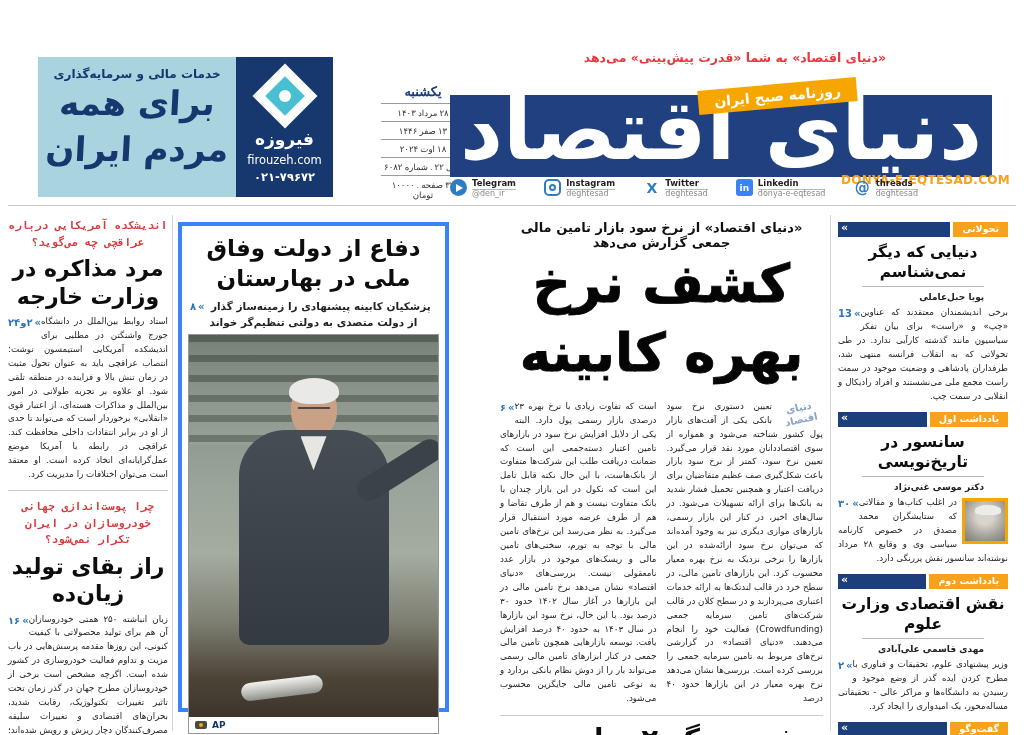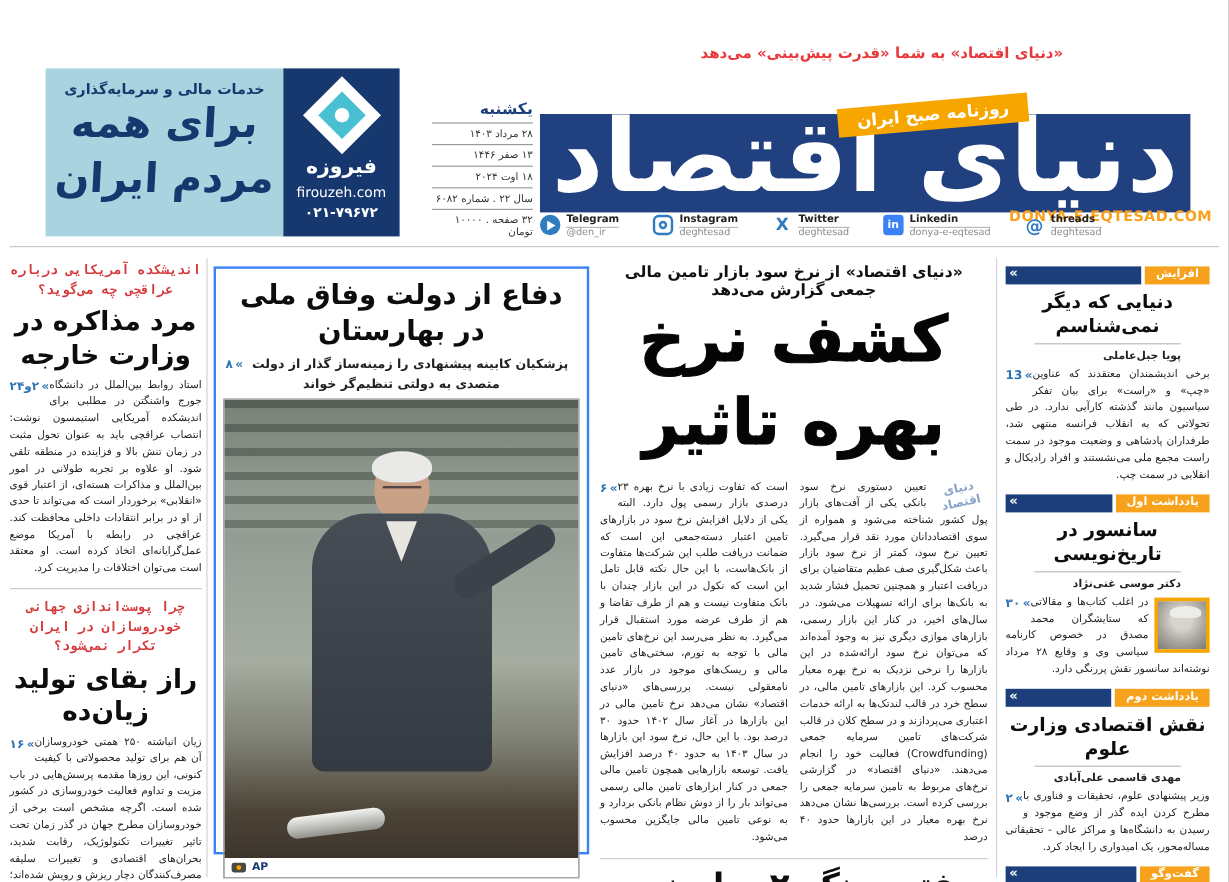--- a/index.html
+++ b/index.html
@@ -18,32 +18,32 @@
   .diamond{ width:46px; height:46px; background:#fff; transform:rotate(45deg); margin:8px auto 10px; position:relative; }
   .diamond-inner{ position:absolute; inset:9px; background:#49bfd2; }
   .diamond-dot{ position:absolute; inset:17px; background:#fff; border-radius:50%; }
   .ad-brandname{ font-size:17px; font-weight:bold; }
   .ad-url{ font-size:11.5px; direction:ltr; margin-top:4px; }
   .ad-phone{ font-size:11.5px; font-weight:bold; direction:ltr; margin-top:3px; }
   .ad-main{ flex:1; background:#a9d4df; text-align:center; padding-top:10px; color:#16386f; }
   .ad-tag{ font-size:12px; font-weight:bold; }
   .ad-big{ font-size:34px; font-weight:bold; line-height:1.35; transform:skewX(-3deg); }
 
-  .date-panel{ left:360px; top:84px; width:84px; font-size:8.6px; color:#333; text-align:right; }
+  .date-panel{ left:381px; top:84px; width:84px; font-size:8.6px; color:#333; text-align:center;font-family:Liberation Serif, serif; }
   .weekday{ color:#1c3f7b; font-weight:bold; font-size:13px; padding-bottom:3px; }
   .date-row{ border-top:1px solid #9a9a9a; padding:3.5px 0; }
 
   .logo-blue{ left:450px; top:55px; width:542px; text-align:center; font-size:84px; line-height:150px;
               font-weight:bold; color:#21407f; white-space:nowrap; z-index:1; }
   .banner{ left:450px; top:95px; width:542px; height:82px; background:#21407f; overflow:hidden; z-index:2; }
   .logo-white{ position:absolute; left:0; top:-40px; width:542px; text-align:center; font-size:84px; line-height:150px;
                font-weight:bold; color:#fff; white-space:nowrap; }
   .badge-yellow{ left:698px; top:84px; transform:rotate(-5deg); background:#f7a600; color:#fff;
                  font-weight:bold; font-size:14px; padding:4px 16px; z-index:4; }
-  .slogan{ right:138px; top:36px; color:#e8383c; font-weight:bold; font-size:12.5px; z-index:4; }
+  .slogan{ right:138px; top:50px; color:#e8383c; font-weight:bold; font-size:12.5px; z-index:4; }
   .website{ right:14px; top:173px; color:#f9a11b; font-weight:bold; font-size:12px; direction:ltr; z-index:4; letter-spacing:.3px; }
 
   .social{ left:450px; top:179px; width:468px; display:flex; direction:ltr; justify-content:space-between; z-index:4; }
   .soc{ display:flex; gap:5px; align-items:flex-start; }
   .soc-texts{ line-height:1.1; }
   .soc-name{ font-size:8.5px; font-weight:bold; color:#222; border-bottom:1px solid #bbb; padding-bottom:1px; }
   .soc-handle{ font-size:8px; color:#8a8a8a; }
   .sicon{ width:17px; height:17px; display:flex; align-items:center; justify-content:center; flex:none; }
   .ic-circle{ background:#2f7dc0; border-radius:50%; }
   .tri{ width:0; height:0; border-left:7px solid #fff; border-top:4px solid transparent; border-bottom:4px solid transparent; margin-left:2px; }
@@ -63,21 +63,21 @@
   .stamp{ float:right; width:46px; color:#8aa3c8; font-size:10px; font-weight:bold; text-align:center;
           line-height:1.15; transform:rotate(-12deg); margin:2px 0 2px 5px; }
   .hr{ border-top:1px solid #ccc; }
 
   
   .rail-left{ left:8px; top:218px; width:160px; }
   .rail-left h2{ font-size:22px; font-weight:bold; text-align:center; line-height:1.25; color:#0d0d0d; margin:4px 0 5px; }
   .rail-left .hr{ margin:8px 0; }
 
   
-  .mid{ left:178px; top:222px; width:313px; height:490px; border:2px solid #3b82f6; padding:4px 6px; }
+  .mid{ left:178px; top:222px; width:271px; height:490px; border:4px solid #3b82f6; padding:4px 6px; }
   .mid h1{ font-size:23px; font-weight:bold; text-align:center; line-height:1.3; margin-top:4px; color:#0d0d0d; }
   .mid-sub{ font-size:10.5px; font-weight:bold; text-align:center; color:#222; margin:5px 2px 4px; line-height:1.5; }
   .photo-frame{ position:relative; border:1px solid #989898; height:400px; overflow:hidden;
     background:linear-gradient(180deg,#6f7a6e 0%,#8a948a 18%,#9aa49a 38%,#a5aca0 55%,#7d7f72 72%,#4d4438 86%,#362f27 100%); }
   .photo-frame::before{ content:""; position:absolute; left:0; right:0; top:0; height:110px;
     background:repeating-linear-gradient(180deg, rgba(20,25,20,.28) 0 7px, rgba(255,255,255,.05) 7px 20px); }
   .fig-body{ position:absolute; left:50%; transform:translateX(-50%); bottom:88px; width:150px; height:215px;
     background:linear-gradient(180deg,#474d55,#343a41); border-radius:46px 46px 10px 10px; }
   .fig-shirt{ position:absolute; left:50%; transform:translateX(-50%); top:6px; width:26px; height:34px;
     background:#e8e6e0; clip-path:polygon(0 0,100% 0,50% 100%); }
@@ -258,21 +258,21 @@
       <div class="credit">
         <span class="cam"></span>
         <b>AP</b>
       </div>
     </div>
   </div>
 
   <div class="abs center">
     <div class="kick">«دنیای اقتصاد» از نرخ سود بازار تامین مالی جمعی گزارش می‌دهد</div>
     <div class="lead-title">کشف نرخ</div>
-    <div class="lead-title">بهره تاثیر</div>
+    <div class="lead-title">بهره کابینه</div>
     <div class="twocol">
       <div class="body-txt">
         <span class="stamp">دنیای اقتصاد</span>
         <span>تعیین دستوری نرخ سود بانکی یکی از آفت‌های بازار پول کشور شناخته می‌شود و همواره از سوی اقتصاددانان مورد نقد قرار می‌گیرد. تعیین نرخ سود، کمتر از نرخ سود بازار باعث شکل‌گیری صف عظیم متقاضیان برای دریافت اعتبار و همچنین تحمیل فشار شدید به بانک‌ها برای ارائه تسهیلات می‌شود. در سال‌های اخیر، در کنار این بازار رسمی، بازارهای موازی دیگری نیز به وجود آمده‌اند که می‌توان نرخ سود ارائه‌شده در این بازارها را نرخی نزدیک به نرخ بهره معیار محسوب کرد. این بازارهای تامین مالی، در سطح خرد در قالب لندتک‌ها به ارائه خدمات اعتباری می‌پردازند و در سطح کلان در قالب شرکت‌های تامین سرمایه جمعی (Crowdfunding) فعالیت خود را انجام می‌دهند. «دنیای اقتصاد» در گزارشی نرخ‌های مربوط به تامین سرمایه جمعی را بررسی کرده است. بررسی‌ها نشان می‌دهد نرخ بهره معیار در این بازارها حدود ۴۰ درصد</span>
       </div>
       <div class="body-txt">
         <span class="pg">
             <span dir="rtl">۶</span>
             <span>«</span>
           </span>
@@ -281,21 +281,21 @@
     </div>
     <div class="hr"></div>
     <div class="market-title">فتح سنگر ۲ میلیونی</div>
 
   </div>
 
   <div class="abs rail-right">
 
     <div class="sec">
       <div class="sec-head">
-          <span class="sec-badge">افزایش</span>
+          <span class="sec-badge">تحولاتی</span>
           <span class="sec-bar">
             <span>«</span>
           </span>
         </div>
       <h3>دنیایی که دیگر نمی‌شناسم</h3>
       <div class="author">پویا جبل‌عاملی</div>
       <div class="body-txt">
         <span class="pg">
             <span dir="rtl">13</span>
             <span>«</span>

